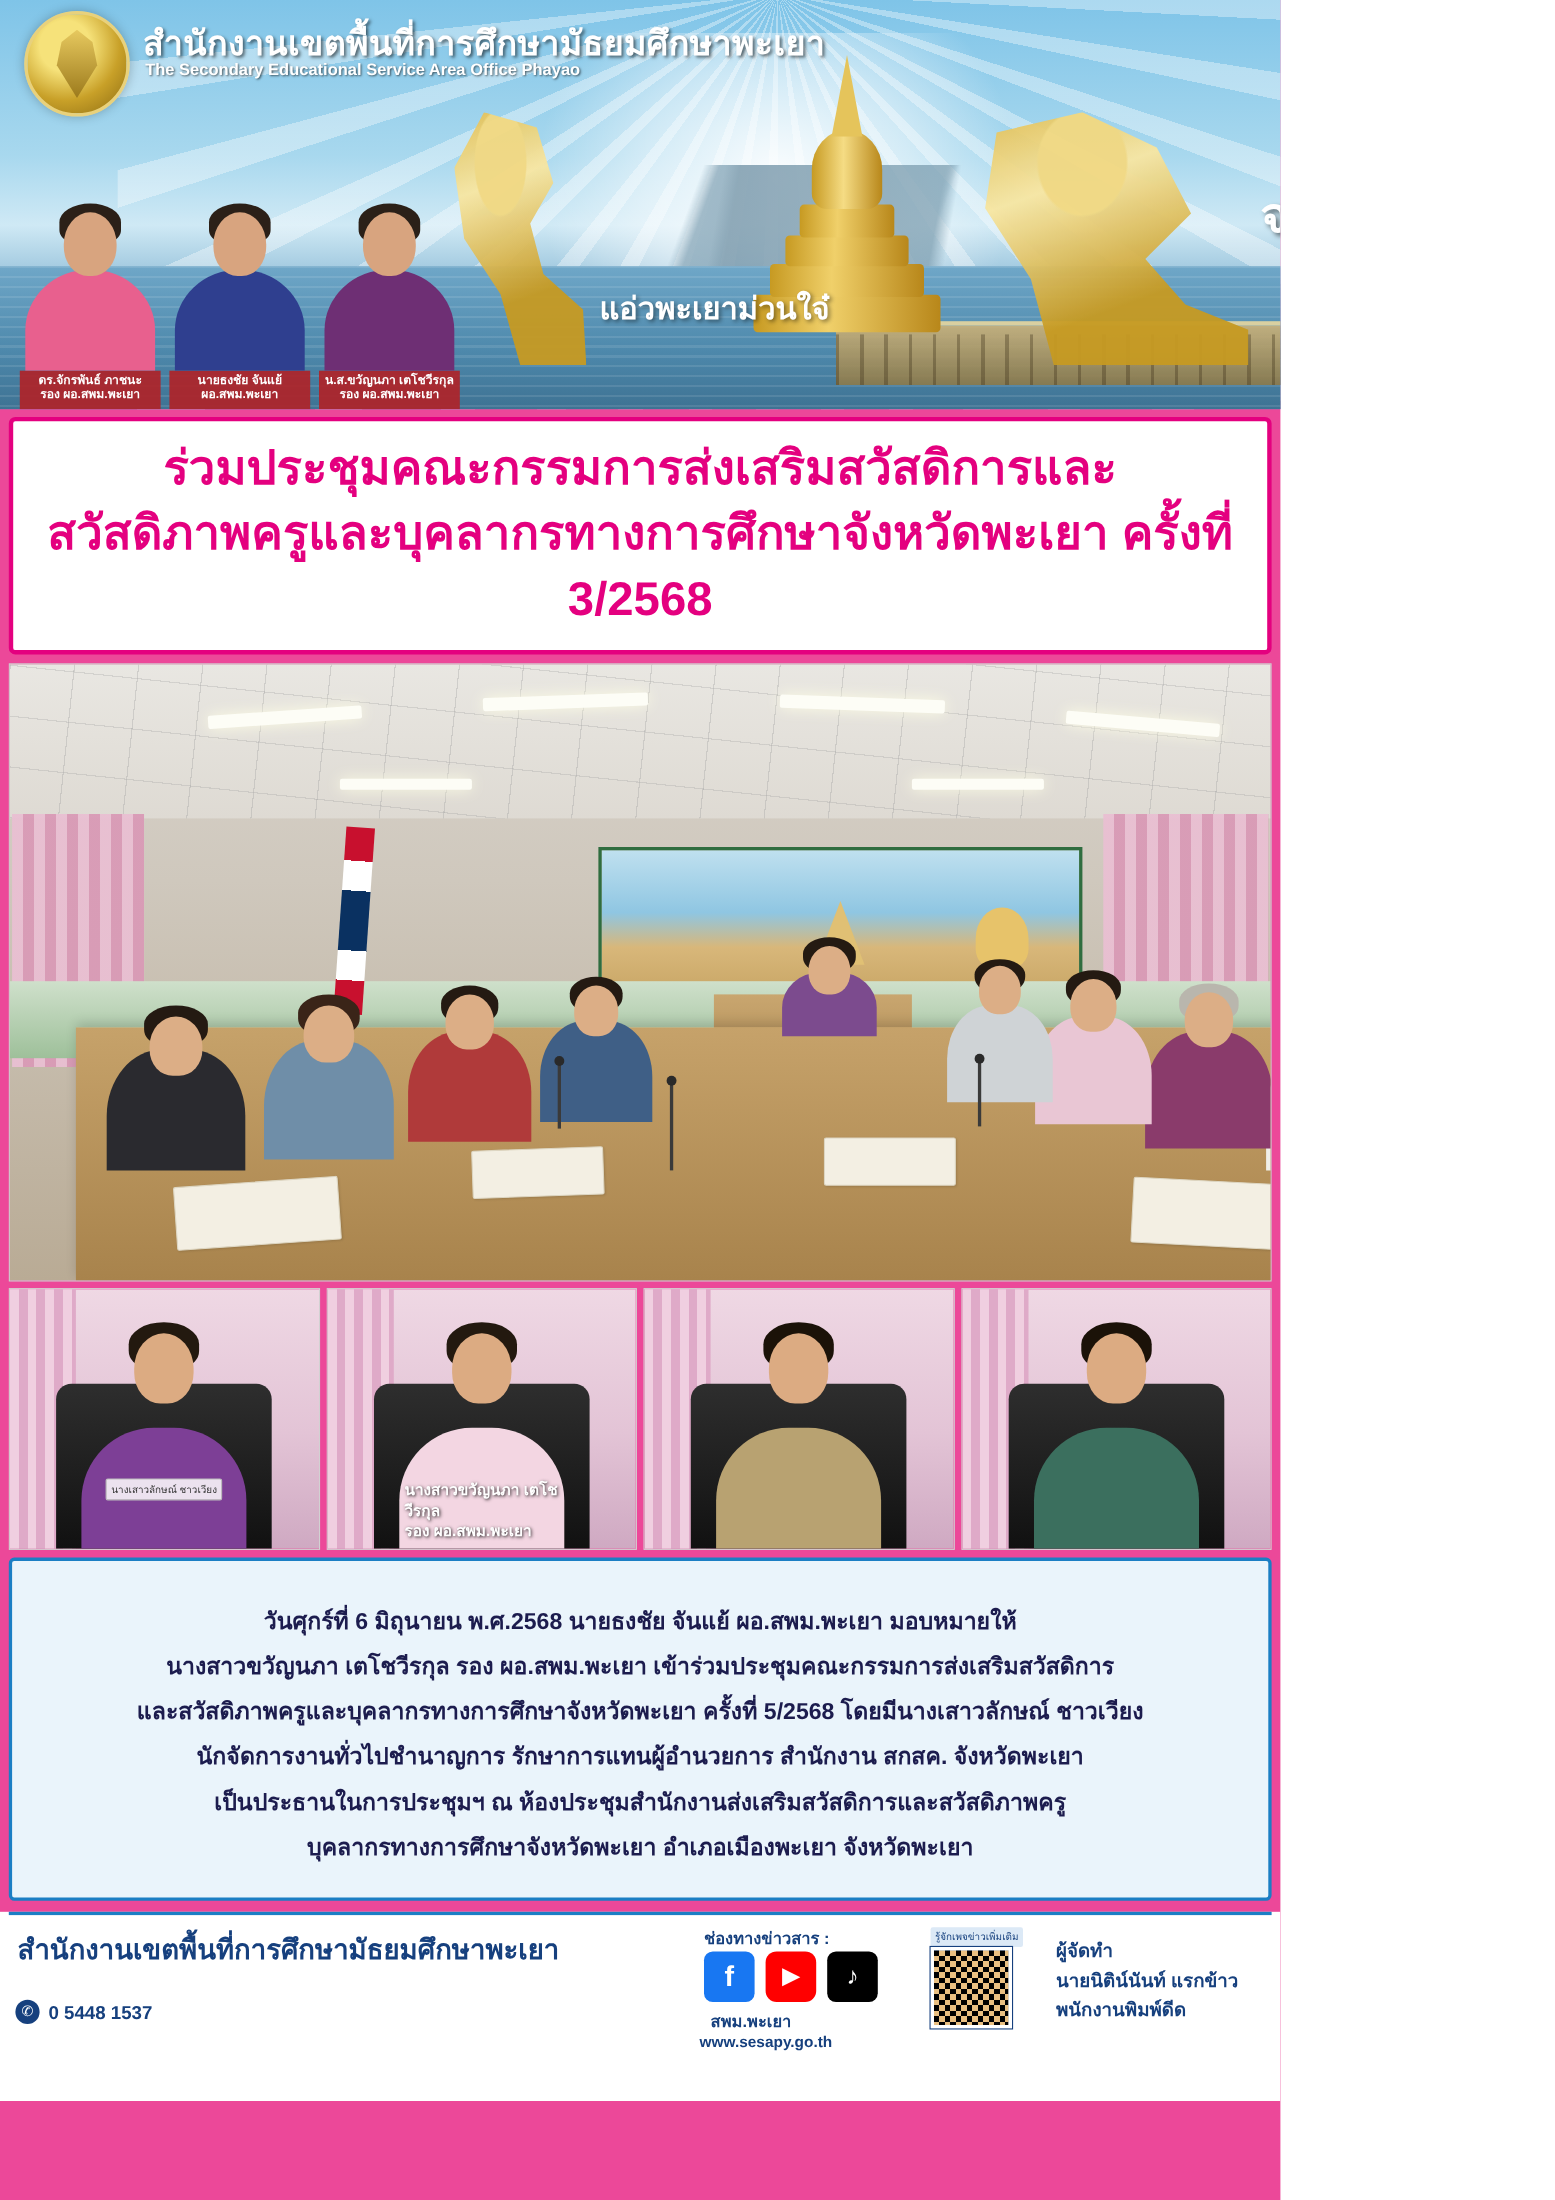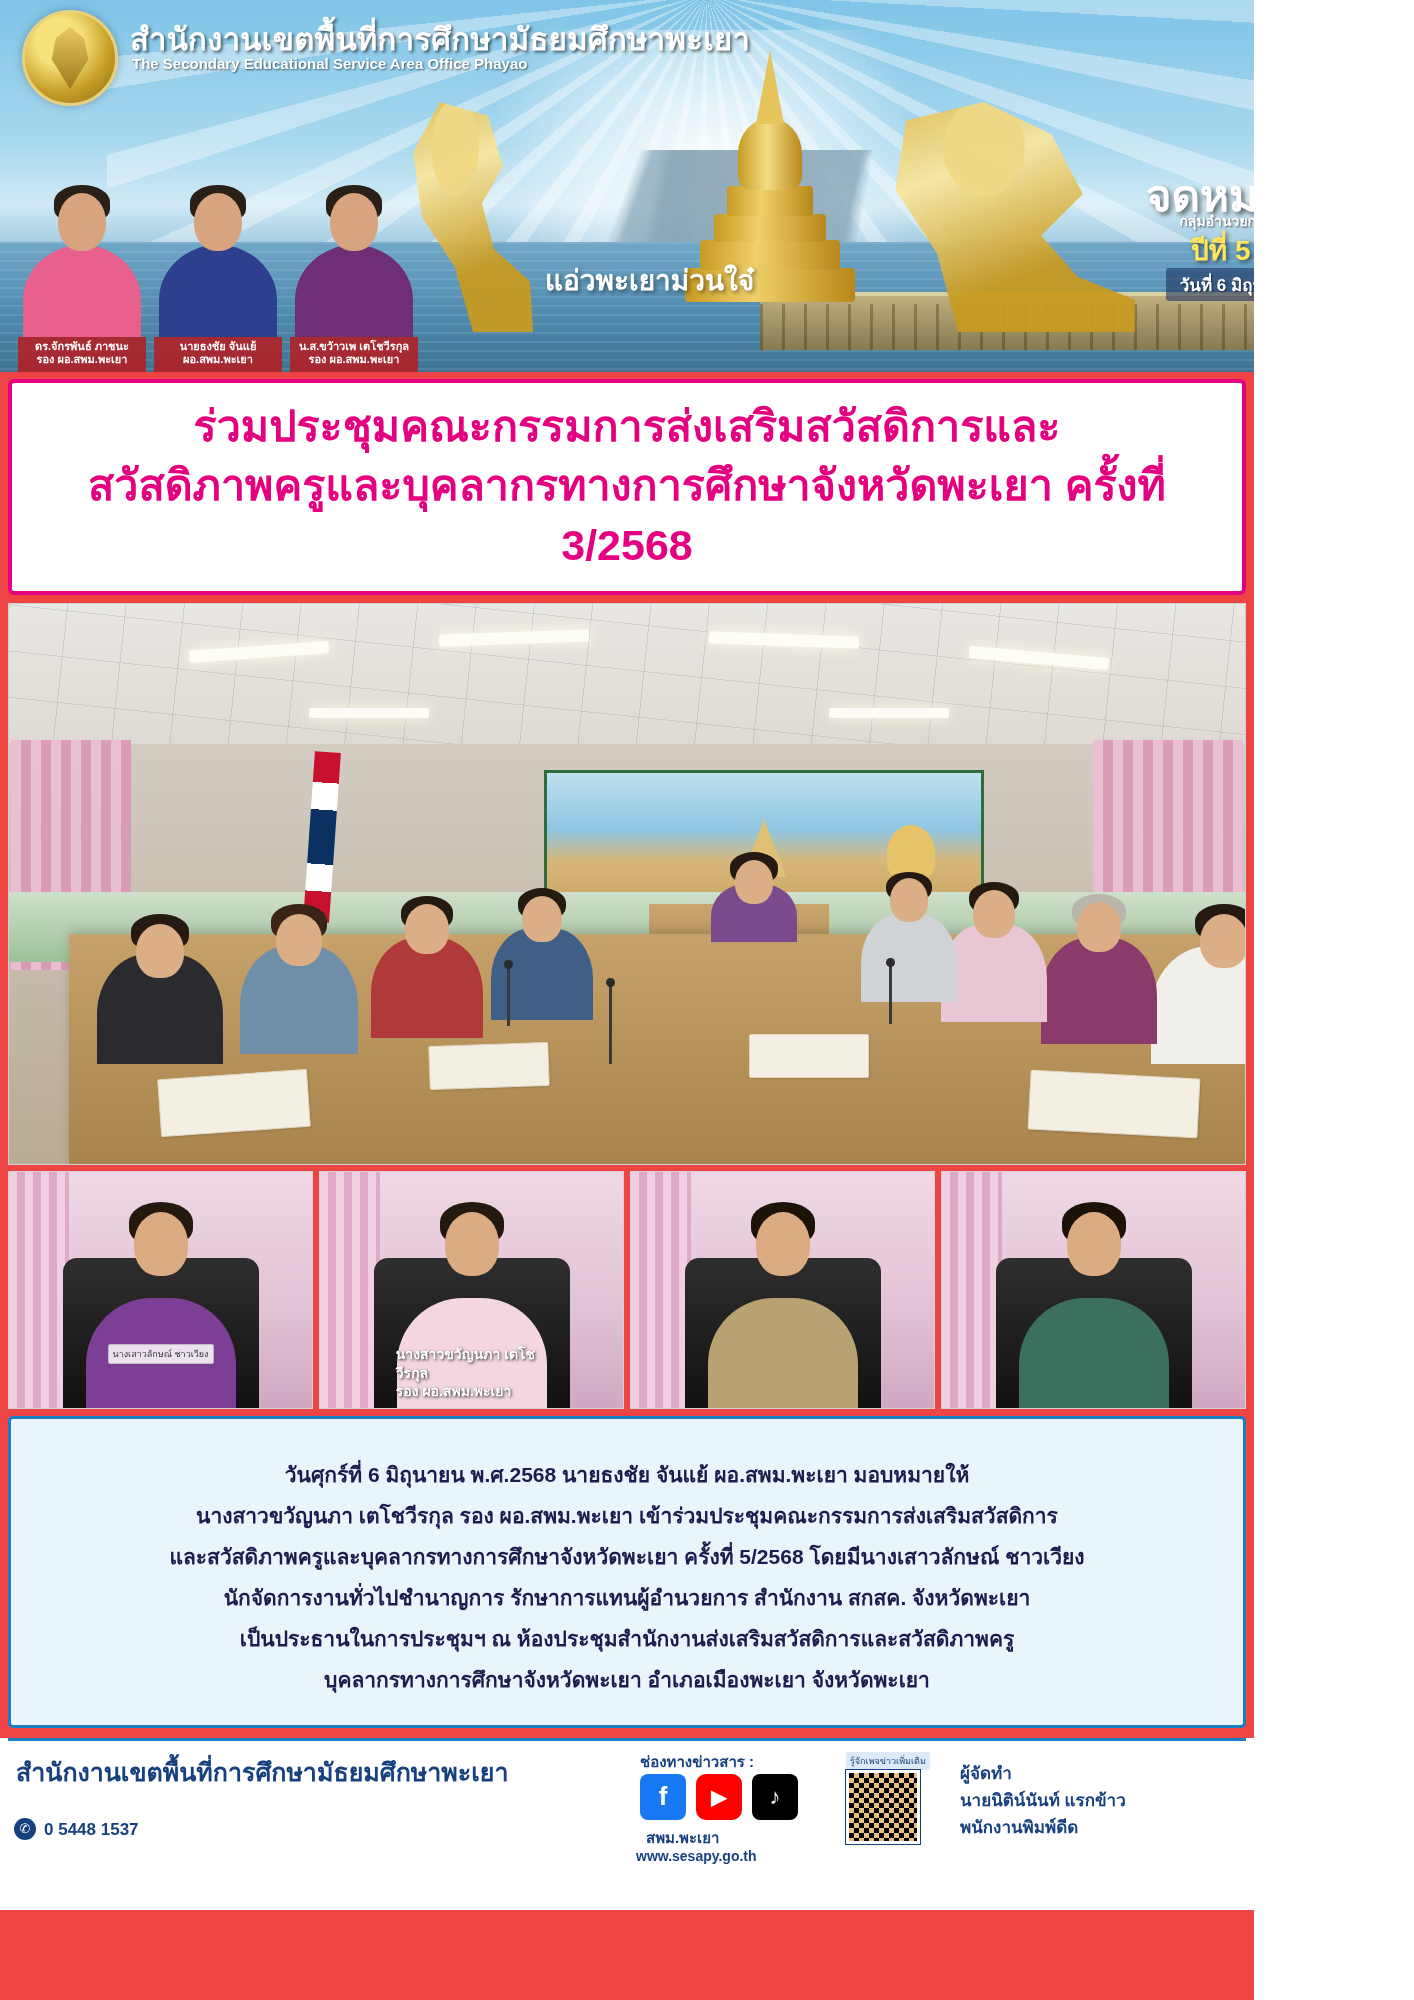--- a/index.html
+++ b/index.html
@@ -2,25 +2,25 @@
 <html><head>
 <meta charset="utf-8">
 <style>
   * { box-sizing: border-box; margin: 0; padding: 0; }
   body {
     width: 1414px;
     background: #ffffff;
     font-family: "Liberation Sans", sans-serif;
   }
   .page {
-    width: 1254px;
+    width: 1164px;
     height: 2000px;
     position: relative;
     overflow: hidden;
-    background: #ef4444;
+    background: #ec4899;
   }
 
   
   .banner {
     position: relative;
     width: 1414px;
     height: 372px;
     overflow: hidden;
     background: linear-gradient(to bottom, #7fc4e8 0%, #a8d8ee 38%, #cfe9f5 55%, #8ab9d4 72%, #5f93b5 100%);
   }
@@ -483,21 +483,21 @@
           <div>ผอ.สพม.พะเยา</div>
         </div>
       </div>
       <div class="officer of3">
         <div class="photo">
           <div class="body"></div>
             <div class="hair"></div>
             <div class="head"></div>
         </div>
         <div class="caption">
-          <div>น.ส.ขวัาวเพ เตโชวีรกุล</div>
+          <div>น.ส.ขวัญนภา เตโชวีรกุล</div>
           <div>รอง ผอ.สพม.พะเยา</div>
         </div>
       </div>
     </div>
   </div>
 
   <div class="headline-wrap">
     <div class="headline">ร่วมประชุมคณะกรรมการส่งเสริมสวัสดิการและ</div>
     <div class="headline">สวัสดิภาพครูและบุคลากรทางการศึกษาจังหวัดพะเยา ครั้งที่ 3/2568</div>
   </div>

